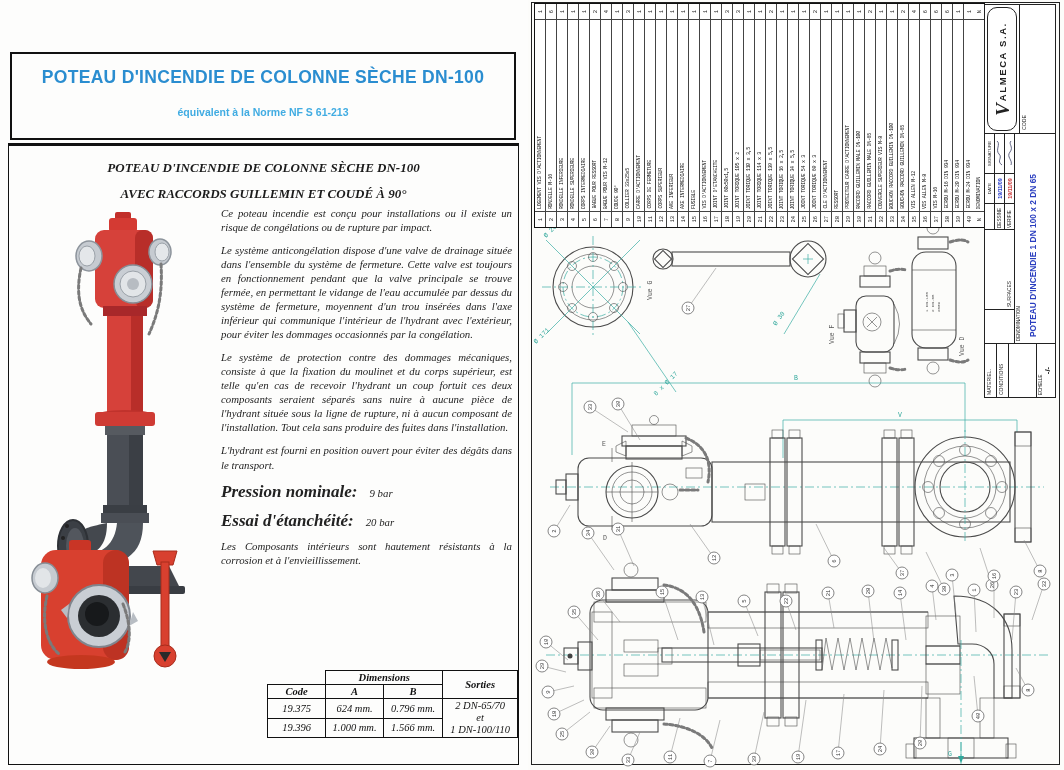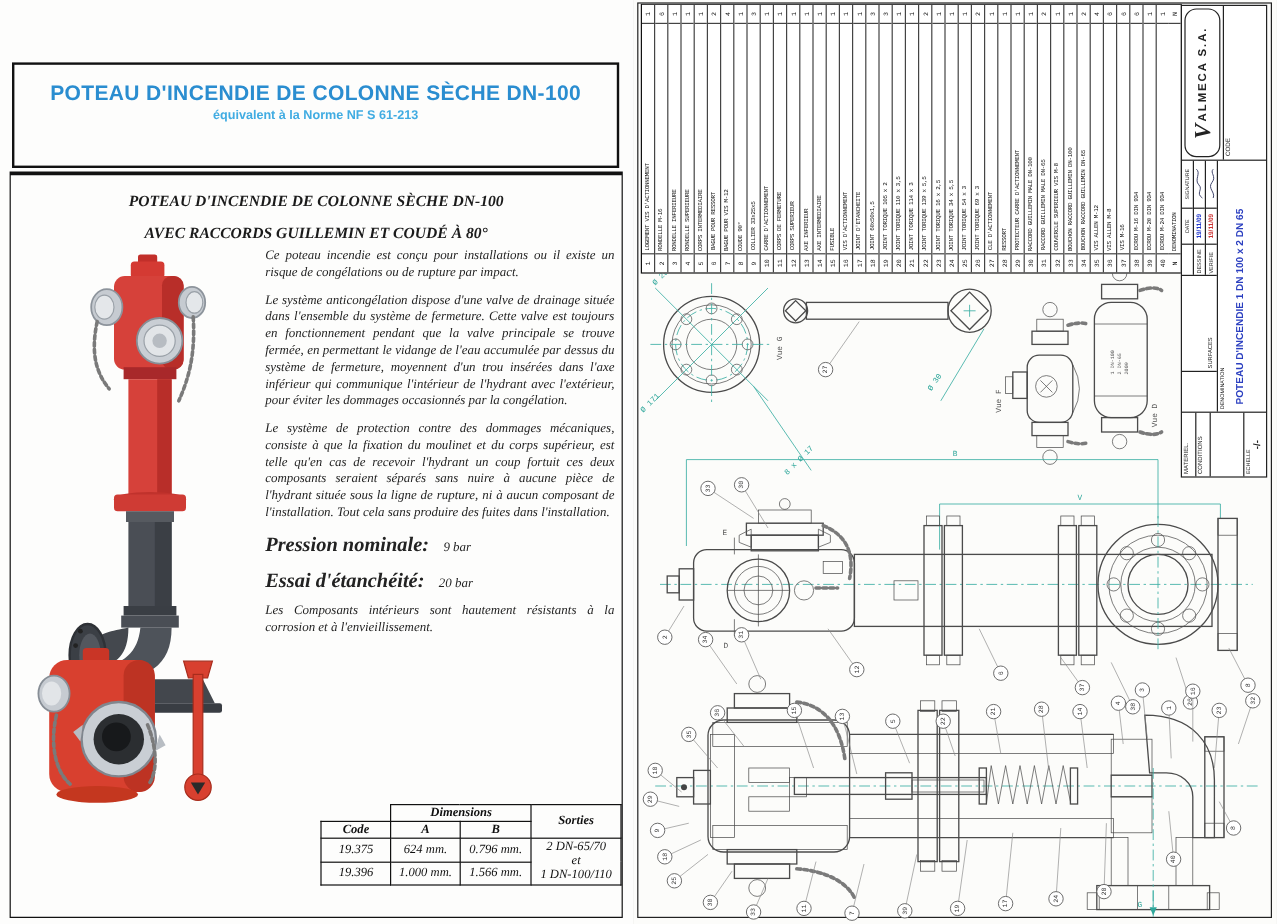--- a/index.html
+++ b/index.html
@@ -5,21 +5,21 @@
   html,body{margin:0;padding:0;}
   body{width:1064px;height:770px;position:relative;background:#e9e9e6;font-family:"Liberation Serif",serif;overflow:hidden;}
   .page{position:absolute;top:0;height:770px;background:#fdfdfc;}
   #page-left{left:0;width:528px;border-right:1px solid #dcdcda;}
   #page-right{left:528px;width:536px;background:#fcfcfa;}
 
   
   .header-box{position:absolute;left:10px;top:52px;width:506px;height:88px;border:2px solid #111;box-sizing:border-box;text-align:center;font-family:"Liberation Sans",sans-serif;font-weight:bold;}
   .t1{margin-top:13px;font-size:17.5px;color:#2a8dd0;letter-spacing:.3px;}
   .t2{margin-top:3px;font-size:15px;color:#54b6e7;}
-  .t3{margin-top:2px;font-size:10.5px;color:#41ace2;}
+  .t3{margin-top:18px;font-size:10.5px;color:#41ace2;}
   .content-box{position:absolute;left:8px;top:143px;width:511px;height:622px;border:1px solid #111;border-top:3px solid #111;box-sizing:border-box;}
   .doc-h{ text-align:center;font-style:italic;font-weight:bold;font-size:13px;color:#1b1b1b;}
   .doc-h1{margin:14px 8px 2px;}
   .doc-h2{margin:10px 8px 0;}
   .text-col{position:absolute;left:212px;top:60px;width:291px;font-style:italic;font-size:10.8px;line-height:1.3;color:#222;}
   .text-col p{margin:0 0 9px;text-align:justify;}
   .spec-line{margin:4px 0 7px;}
   .spec-line b{font-size:17px;}
   .spec-val{margin-left:12px;}
   .note{margin-top:14px;text-align:justify;}
@@ -94,21 +94,21 @@
 
 <div class="page" id="page-left">
 
   <div class="header-box">
     <div class="t1">POTEAU D'INCENDIE DE COLONNE SÈCHE DN-100</div>
     <div class="t3">équivalent à la Norme NF S 61-213</div>
   </div>
 
   <div class="content-box">
     <div class="doc-h doc-h1">POTEAU D'INCENDIE DE COLONNE SÈCHE DN-100</div>
-    <div class="doc-h doc-h2">AVEC RACCORDS GUILLEMIN ET COUDÉ À 80°</div>
+    <div class="doc-h doc-h2">AVEC RACCORDS GUILLEMIN ET COUDÉ À 90°</div>
 
     <div class="img-col">
       <svg width="208" height="492" viewBox="0 0 208 492">
 
         <g>
           <rect x="104" y="8" width="16" height="8" rx="2" fill="#c22f2a"></rect>
           <rect x="98" y="14" width="28" height="14" rx="3" fill="#d43a33"></rect>
           <rect x="84" y="26" width="58" height="78" rx="9" fill="#d6413a"></rect>
           <rect x="124" y="26" width="18" height="78" rx="8" fill="#b82e29"></rect>
 
@@ -169,20 +169,21 @@
           <circle cx="154" cy="452" r="11" fill="#d8402f" stroke="#a72c1c"></circle>
           <polygon points="148,448 160,448 154,458" fill="#2a2a2a"></polygon>
         </g>
       </svg>
     </div>
 
     <div class="text-col">
       <p>Ce poteau incendie est conçu pour installations ou il existe un risque de congélations ou de rupture par impact.</p>
       <p>Le système anticongélation dispose d'une valve de drainage située dans l'ensemble du système de fermeture. Cette valve est toujours en fonctionnement pendant que la valve principale se trouve fermée, en permettant le vidange de l'eau accumulée par dessus du système de fermeture, moyennent d'un trou insérées dans l'axe inférieur qui communique l'intérieur de l'hydrant avec l'extérieur, pour éviter les dommages occasionnés par la congélation.</p>
       <p>Le système de protection contre des dommages mécaniques, consiste à que la fixation du moulinet et du corps supérieur, est telle qu'en cas de recevoir l'hydrant un coup fortuit ces deux composants seraient séparés sans nuire à aucune pièce de l'hydrant située sous la ligne de rupture, ni à aucun composant de l'installation. Tout cela sans produire des fuites dans l'installation.</p>
+      <p>L'hydrant est fourni en position ouvert pour éviter des dégâts dans le transport.</p>
       <div class="spec-line">
         <b>Pression nominale:</b><span class="spec-val">9 bar</span>
       </div>
       <div class="spec-line">
         <b>Essai d'étanchéité:</b><span class="spec-val">20 bar</span>
       </div>
       <p class="note">Les Composants intérieurs sont hautement résistants à la corrosion et à l'envieillissement.</p>
     </div>
 
     <table class="dim-table">

